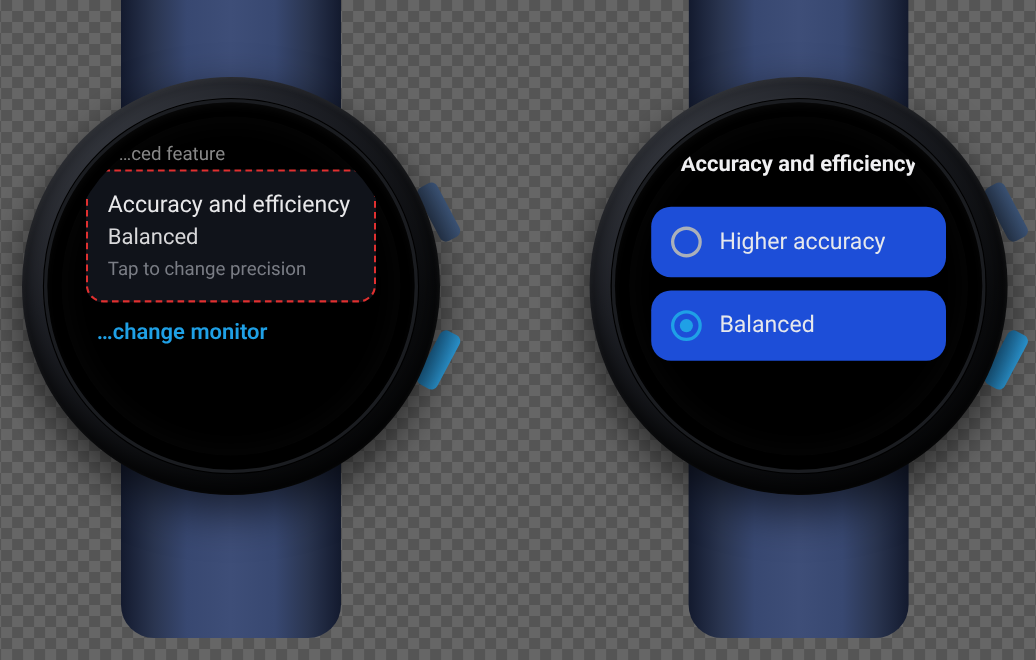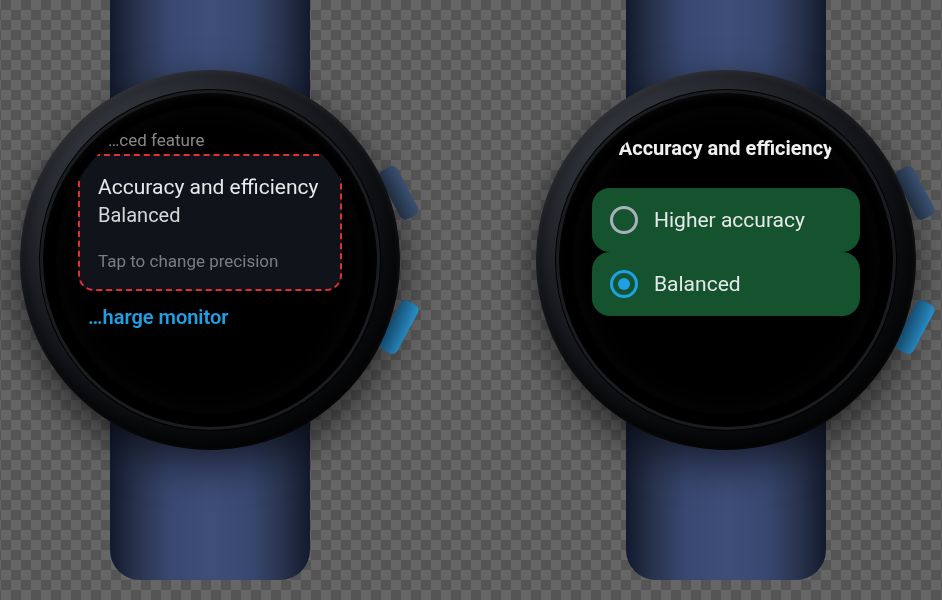--- a/index.html
+++ b/index.html
@@ -113,44 +113,45 @@
   }
   .s1-card {
     background: #10131a;
     border-radius: 16px;
     padding: 18px 18px;
     border: 2.5px dashed #e03030;
     margin-bottom: 14px;
   }
   .s1-title { font-size: 21px; color: #e8e8ea; line-height:1.3; }
   .s1-value { font-size: 20px; color: #d8d8da; margin-top: 2px; }
-  .s1-sub { font-size: 17px; color: #7a7d85; margin-top: 24px; }
+  .s1-sub { font-size: 17px; color: #7a7d85; margin-top: 8px; }
   .s1-link {
     color: #1fa0e6;
     font-size: 20px;
     font-weight: 600;
     padding-left: 10px;
     margin-top:6px;
   }
 
   
   .s2 { padding: 30px 20px 0; color:#fff; }
   .s2-header {
     text-align: center;
     font-size: 20px;
     font-weight: 700;
     color: #f0f0f2;
     margin-bottom: 28px;
   }
   .radio-row {
     display: flex;
     align-items: center;
-    background: #14532d;
+    background: #1d4ed8;
     border-radius: 18px;
     padding: 18px 18px;
+    margin-bottom: 12px;
   }
   .radio {
     width: 28px;
     height: 28px;
     border-radius: 50%;
     border: 3px solid #aab0ba;
     margin-right: 16px;
     flex: none;
     position: relative;
   }
@@ -177,21 +178,21 @@
     <div class="case-outer"></div>
     <div class="bezel"></div>
     <div class="screen">
       <div class="s1">
         <div class="s1-header">…ced feature</div>
         <div class="s1-card">
           <div class="s1-title">Accuracy and efficiency</div>
           <div class="s1-value">Balanced</div>
           <div class="s1-sub">Tap to change precision</div>
         </div>
-        <div class="s1-link">…harge monitor</div>
+        <div class="s1-link">…change monitor</div>
       </div>
     </div>
   </div>
   <div class="band-bottom"></div>
 </div>
 
 <div class="watch watch-2">
   <div class="band-top"></div>
   <div class="case">
     <div class="btn-side btn-top"></div>

